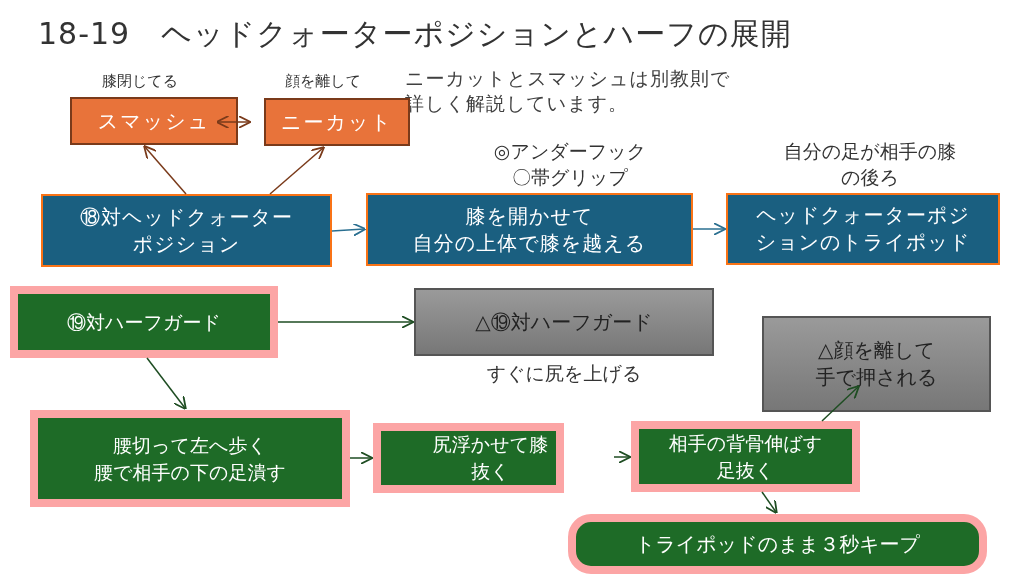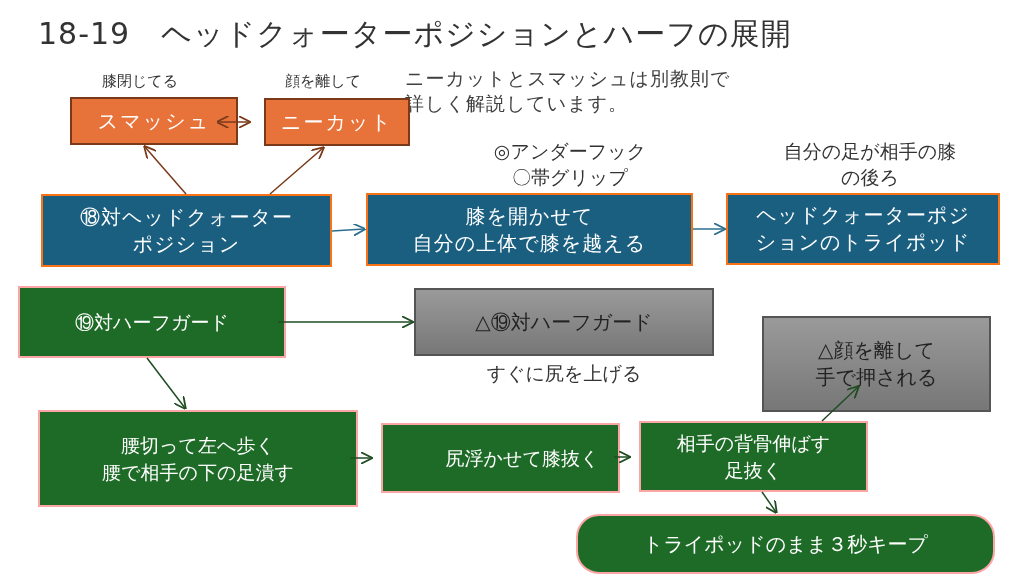--- a/index.html
+++ b/index.html
@@ -7,21 +7,21 @@
          font-family:"DejaVu Sans", sans-serif; color:#333; }
   .abs { position:absolute; }
   .title { left:38px; top:14px; font-size:30px; color:#333; letter-spacing:1px; white-space:nowrap; }
   .label { font-size:15px; color:#333; text-align:center; white-space:nowrap; }
   .label-lg { font-size:19px; color:#333; text-align:center; line-height:26px; white-space:nowrap; }
   .note { font-size:19px; color:#404040; line-height:25px; white-space:nowrap; letter-spacing:1px; }
   .box { display:flex; align-items:center; justify-content:center; text-align:center;
          color:#fff; box-sizing:border-box; white-space:pre-line; line-height:27px; }
   .orange { background:#e8733a; border:2px solid #7a3a1a; font-size:20px; letter-spacing:2px; }
   .blue { background:#1a5f80; border:2px solid #f97316; font-size:20px; letter-spacing:1px; }
-  .green { background:#1e6b27; border:2px solid #fca5a5; font-size:19px;margin-left:8px; }
+  .green { background:#1e6b27; border:8px solid #fca5a5; font-size:19px; }
   .gray { background:linear-gradient(#9a9a9a,#777); border:2px solid #555; color:#222; font-size:20px; }
   svg.links { position:absolute; left:0; top:0; width:1024px; height:576px; pointer-events:none; }
 </style>
 </head>
 <body>
 
 <div class="abs title">18-19　ヘッドクォーターポジションとハーフの展開</div>
 
 <div class="abs label" style="left:80px; top:72px; width:120px;">膝閉じてる</div>
 <div class="abs label" style="left:258px; top:72px; width:130px;">顔を離して</div>
@@ -46,21 +46,21 @@
 
 <div class="abs box green" style="left:10px; top:286px; width:268px; height:72px;">⑲対ハーフガード</div>
 <div class="abs box gray" style="left:414px; top:288px; width:300px; height:68px;">△⑲対ハーフガード</div>
 <div class="abs label-lg" style="left:414px; top:360px; width:300px;">すぐに尻を上げる</div>
 
 <div class="abs box gray" style="left:762px; top:316px; width:229px; height:96px;">△顔を離して
 手で押される</div>
 
 <div class="abs box green" style="left:30px; top:410px; width:320px; height:97px;">腰切って左へ歩く
 腰で相手の下の足潰す</div>
-<div class="abs box green" style="left:373px; top:423px; width:239px; height:70px;padding-left:44px;">尻浮かせて膝抜く</div>
+<div class="abs box green" style="left:373px; top:423px; width:191px; height:70px;padding-left:44px;">尻浮かせて膝抜く</div>
 <div class="abs box green" style="left:631px; top:421px; width:229px; height:71px;">相手の背骨伸ばす
 足抜く</div>
 <div class="abs box green" style="left:568px; top:514px; width:419px; height:60px; font-size:20px;border-radius:23px;">トライポッドのまま３秒キープ</div>
 
 <svg class="links">
   <defs>
     <marker id="ab" markerWidth="8" markerHeight="8" refX="7" refY="4" orient="auto">
         <path d="M0,0 L8,4 L0,8" fill="none" stroke="#7a3a1a" stroke-width="1.2"></path>
       </marker>
     <marker id="abs" markerWidth="8" markerHeight="8" refX="1" refY="4" orient="auto">

